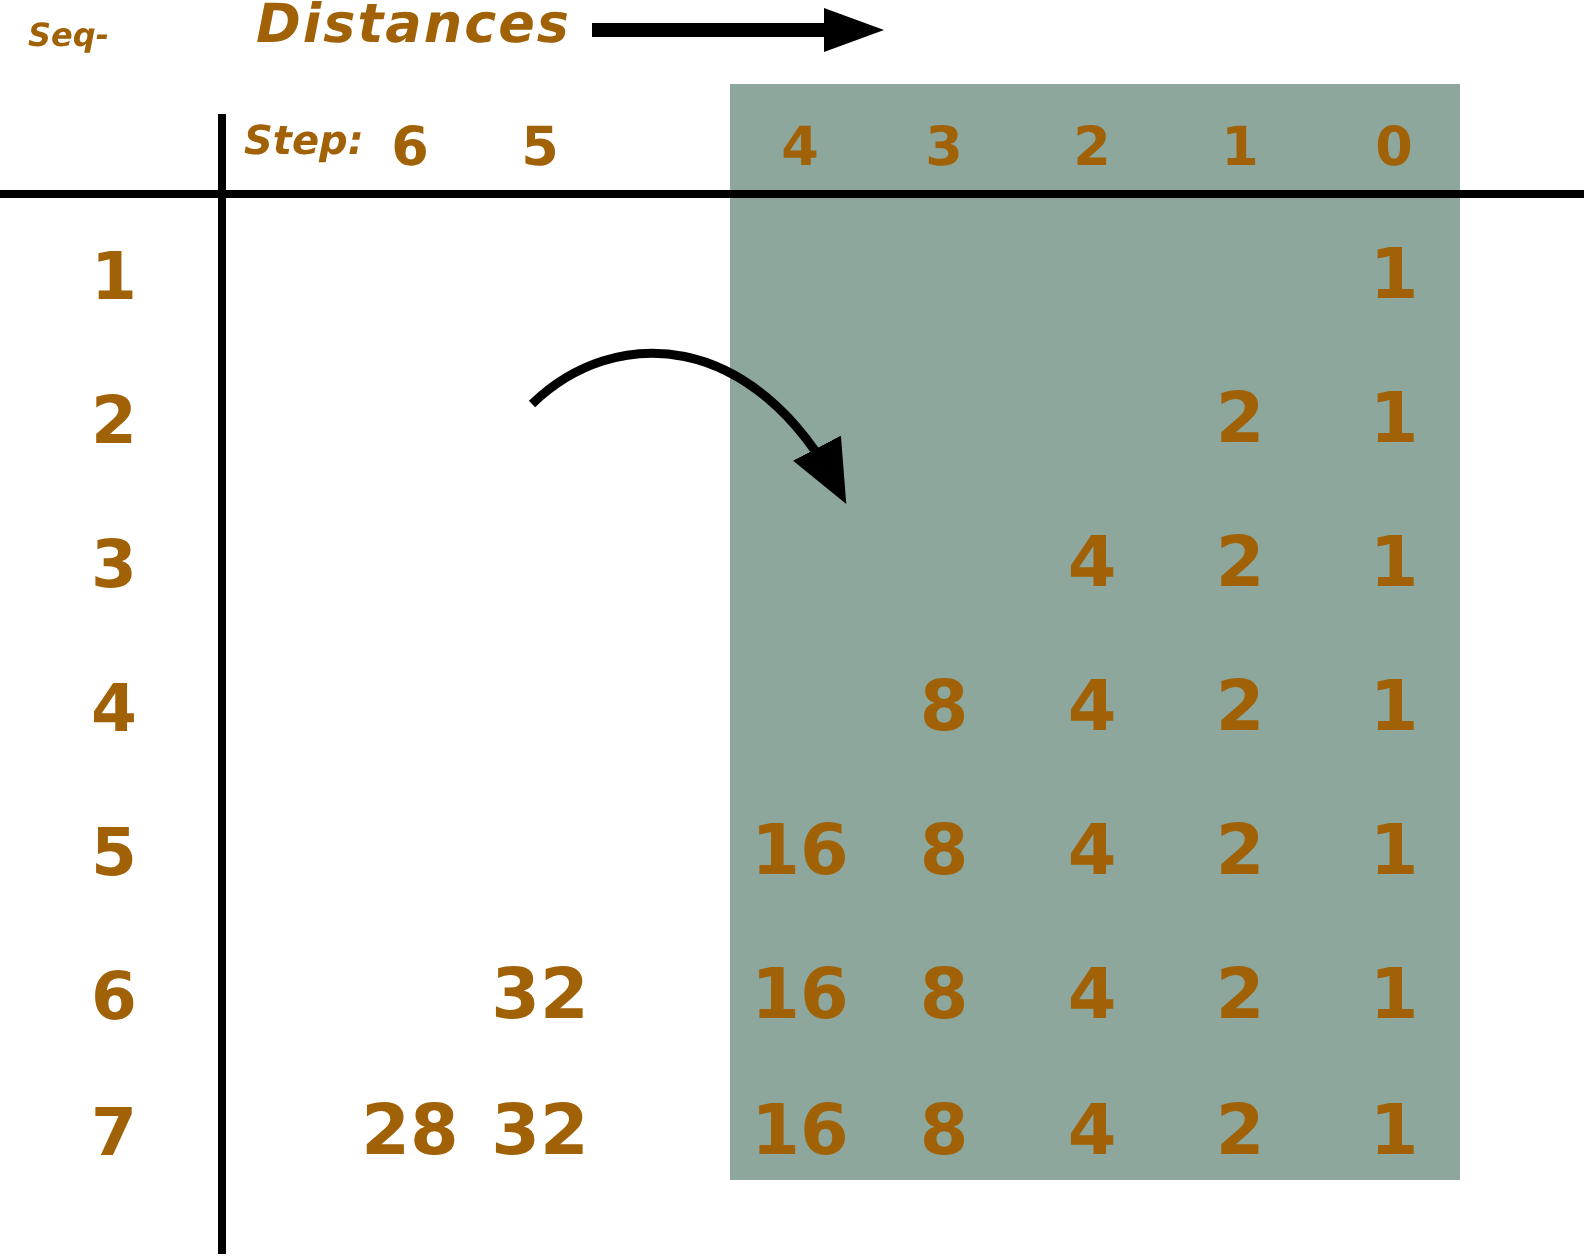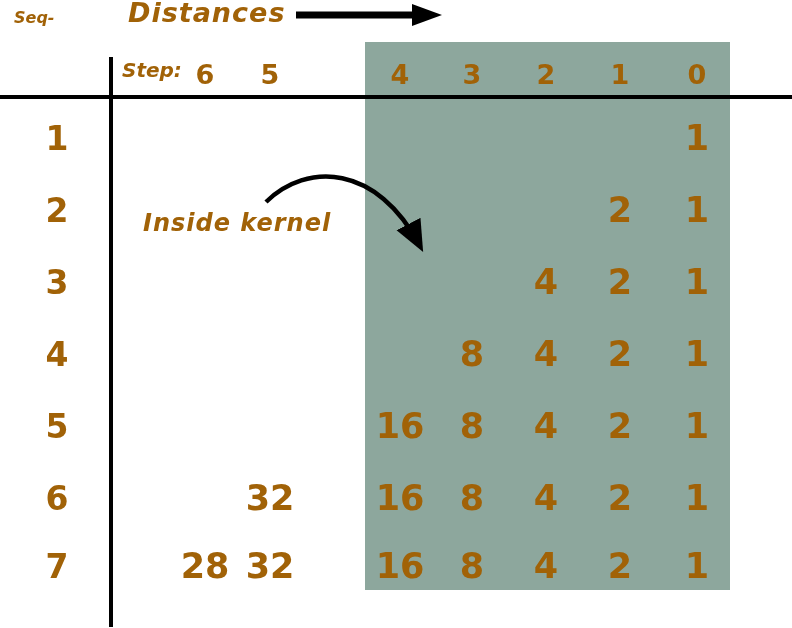--- a/index.html
+++ b/index.html
@@ -73,21 +73,20 @@
   <span class="lbl step">Step:</span>
 
   <span class="cell hdr cx0 rh">6</span>
   <span class="cell hdr cx1 rh">5</span>
   <span class="cell hdr cx2 rh">4</span>
   <span class="cell hdr cx3 rh">3</span>
   <span class="cell hdr cx4 rh">2</span>
   <span class="cell hdr cx5 rh">1</span>
   <span class="cell hdr cx6 rh">0</span>
 
-  <span class="lbl annot">Inside kernel</span>
 
   <svg class="curve-arrow" width="200" height="115" viewBox="0 0 200 115">
     <defs>
       <marker id="ah" markerWidth="9" markerHeight="8" refX="5.5" refY="3" orient="auto">
         <path d="M0,0 L7,3 L0,6 z" fill="#000"></path>
       </marker>
     </defs>
     <path d="M14,44 C55,4 125,6 168,88" stroke="#000" stroke-width="4.5" fill="none" marker-end="url(#ah)"></path>
   </svg>
 

